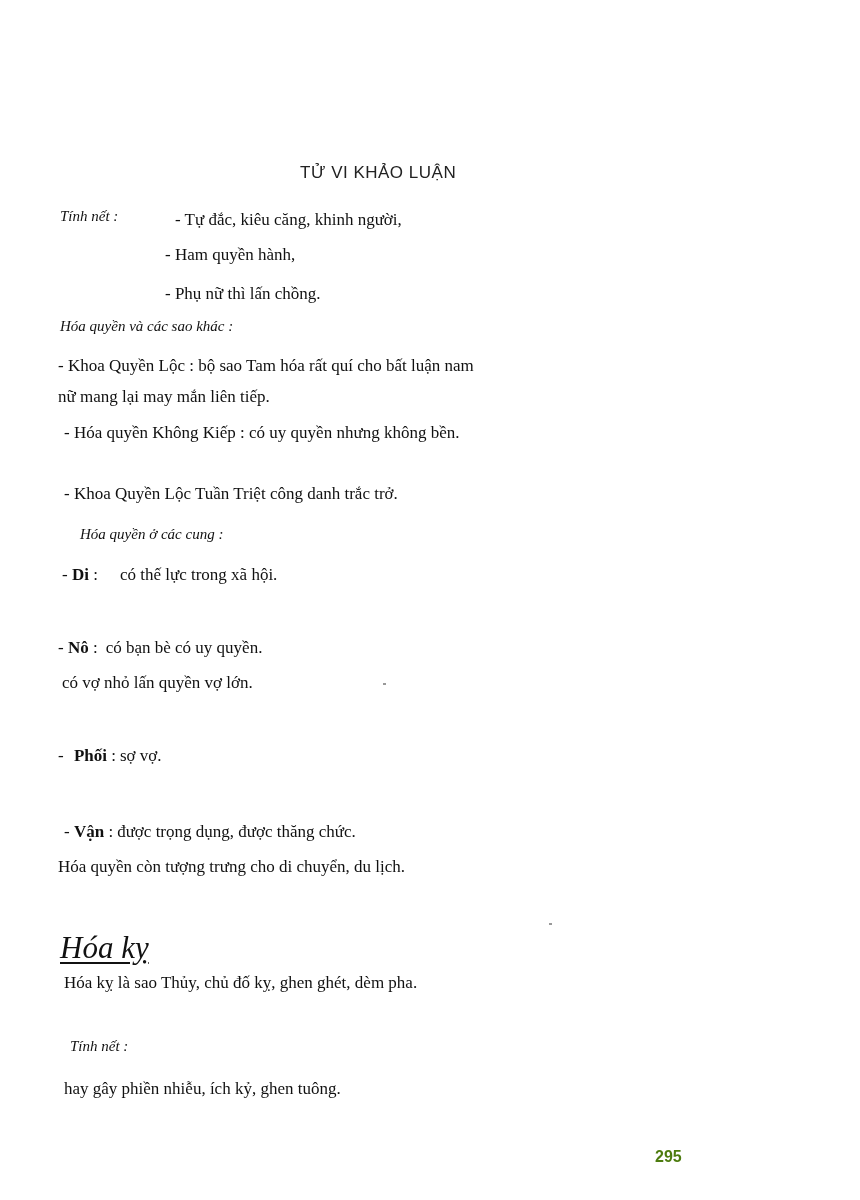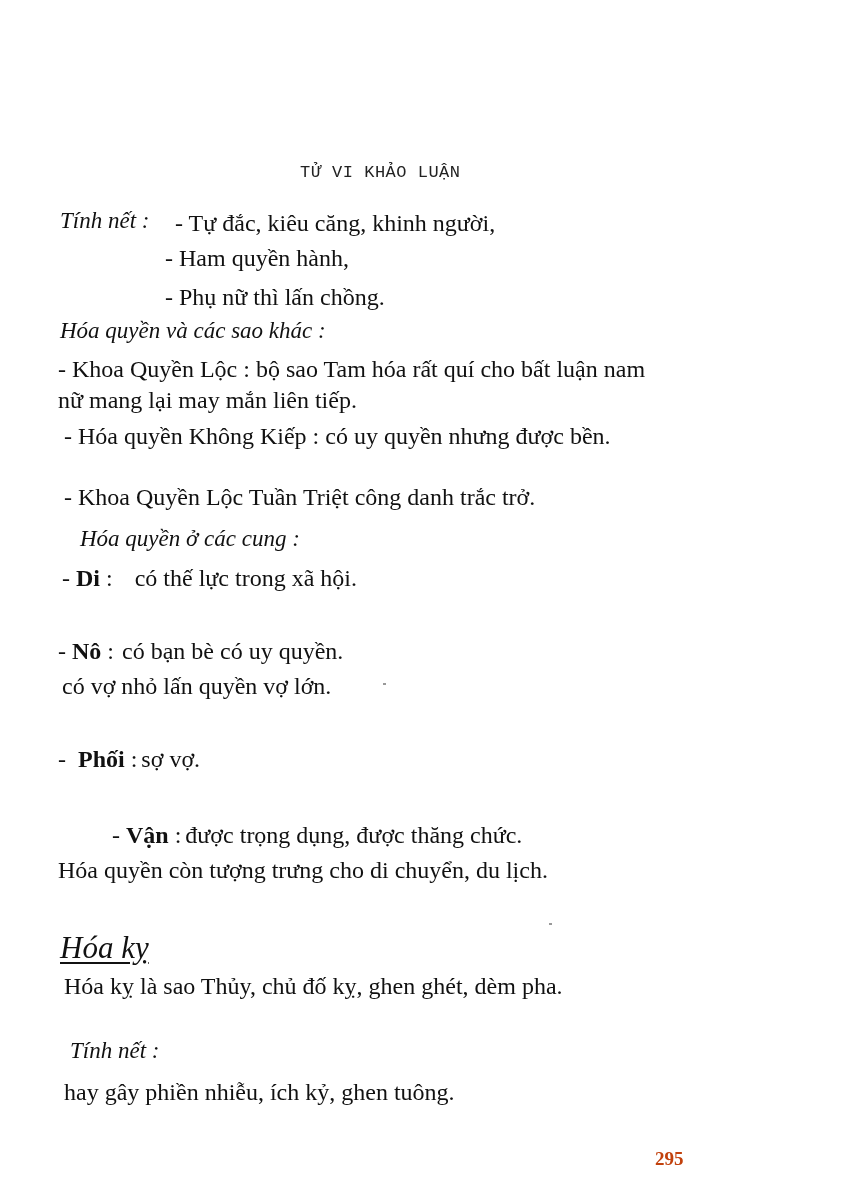--- a/index.html
+++ b/index.html
@@ -12,45 +12,45 @@
       height: 1200px;
       position: relative;
       overflow: hidden;
       color: #111111;
       font-family: "Liberation Serif", "DejaVu Serif", serif;
     }
     .page { position: absolute; inset: 0; }
     .abs { position: absolute; white-space: nowrap; }
 
     .running-head {
-      font-family: Liberation Mono, monospace;
+      font-family: Liberation Sans, sans-serif;
       font-size: 17px;
       letter-spacing: 0.5px;
       color: #222;
     }
     .italic-head {
       font-style: italic;
-      font-size: 23px;
+      font-size: 15px;
     }
     .body-text {
-      font-size: 24px;
+      font-size: 17px;
     }
     .bold { font-weight: bold; }
     .section-title {
       font-style: italic;
       font-size: 31px;
       text-decoration: underline;
       text-underline-offset: 4px;
       text-decoration-thickness: 2px;
     }
     .page-number {
-      font-family: Liberation Serif, serif;
-      font-size: 19px;
+      font-family: Liberation Sans, sans-serif;
+      font-size: 16px;
       font-weight: bold;
-      color: #c2410c;
+      color: #4d7c0f;
     }
     .speck {
       position: absolute;
       width: 3px;
       height: 2px;
       background: #999;
     }
   </style>
 </head>
 <body>
@@ -60,40 +60,40 @@
   <div class="abs running-head" style="left:300px; top:163px;">TỬ VI KHẢO LUẬN</div>
 
   <div class="abs italic-head" style="left:60px; top:208px;">Tính nết :</div>
   <div class="abs body-text" style="left:175px; top:210px;">- Tự đắc, kiêu căng, khinh người,</div>
   <div class="abs body-text" style="left:165px; top:245px;">- Ham quyền hành,</div>
   <div class="abs body-text" style="left:165px; top:284px;">- Phụ nữ thì lấn chồng.</div>
 
   <div class="abs italic-head" style="left:60px; top:318px;font-family:Liberation Serif, serif;">Hóa quyền và các sao khác :</div>
   <div class="abs body-text" style="left:58px; top:356px;">- Khoa Quyền Lộc : bộ sao Tam hóa rất quí cho bất luận nam</div>
   <div class="abs body-text" style="left:58px; top:387px;text-align:center;">nữ mang lại may mắn liên tiếp.</div>
-  <div class="abs body-text" style="left:64px; top:423px;">- Hóa quyền Không Kiếp : có uy quyền nhưng được bền.</div>
+  <div class="abs body-text" style="left:64px; top:423px;">- Hóa quyền Không Kiếp : có uy quyền nhưng không bền.</div>
   <div class="abs body-text" style="left:64px; top:484px;">- Khoa Quyền Lộc Tuần Triệt công danh trắc trở.</div>
 
   <div class="abs italic-head" style="left:64px; top:526px;margin-left:16px;">Hóa quyền ở các cung :</div>
 
   <div class="abs body-text" style="left:62px; top:565px;">
     <span>- </span><span class="bold">Di</span><span> :</span><span style="display:inline-block;width:22px;"></span><span>có thế lực trong xã hội.</span>
   </div>
 
   <div class="abs body-text" style="left:58px; top:638px;">
     <span>- </span><span class="bold">Nô</span><span> :</span><span style="display:inline-block;width:8px;"></span><span>có bạn bè có uy quyền.</span>
   </div>
   <div class="abs body-text" style="left:62px; top:673px;">có vợ nhỏ lấn quyền vợ lớn.</div>
   <div class="speck" style="left:383px; top:683px;"></div>
 
   <div class="abs body-text" style="left:58px; top:746px;">
     <span>- </span><span style="display:inline-block;width:6px;"></span><span class="bold">Phối</span><span> :</span><span style="display:inline-block;width:4px;"></span><span>sợ vợ.</span>
   </div>
 
-  <div class="abs body-text" style="left:64px; top:822px;margin-left:48px;">
+  <div class="abs body-text" style="left:64px; top:822px;">
     <span>- </span><span class="bold">Vận</span><span> :</span><span style="display:inline-block;width:4px;"></span><span>được trọng dụng, được thăng chức.</span>
   </div>
   <div class="abs body-text" style="left:58px; top:857px;">Hóa quyền còn tượng trưng cho di chuyển, du lịch.</div>
 
   <div class="speck" style="left:549px; top:923px;"></div>
 
   <div class="abs section-title" style="left:60px; top:930px;">Hóa kỵ</div>
   <div class="abs body-text" style="left:64px; top:973px;">Hóa kỵ là sao Thủy, chủ đố kỵ, ghen ghét, dèm pha.</div>
 
   <div class="abs italic-head" style="left:70px; top:1038px;">Tính nết :</div>

